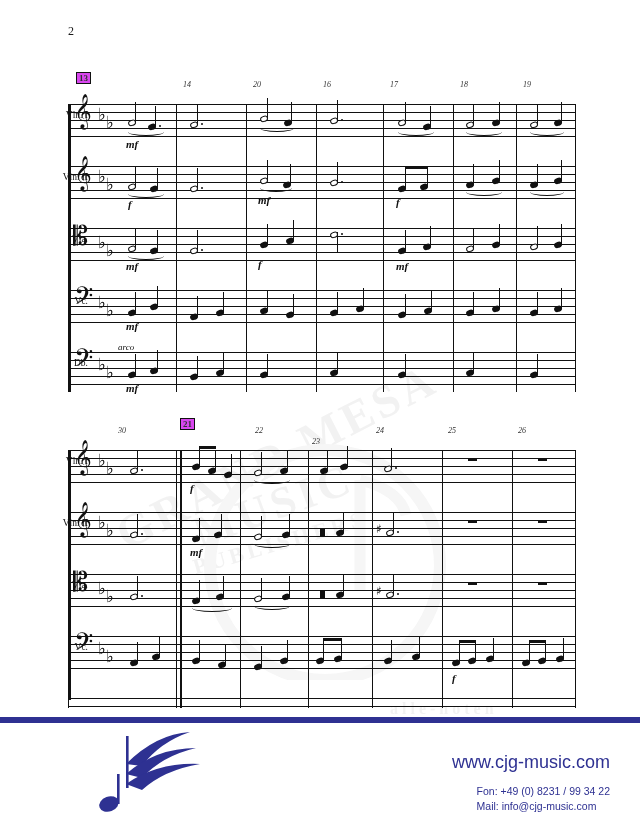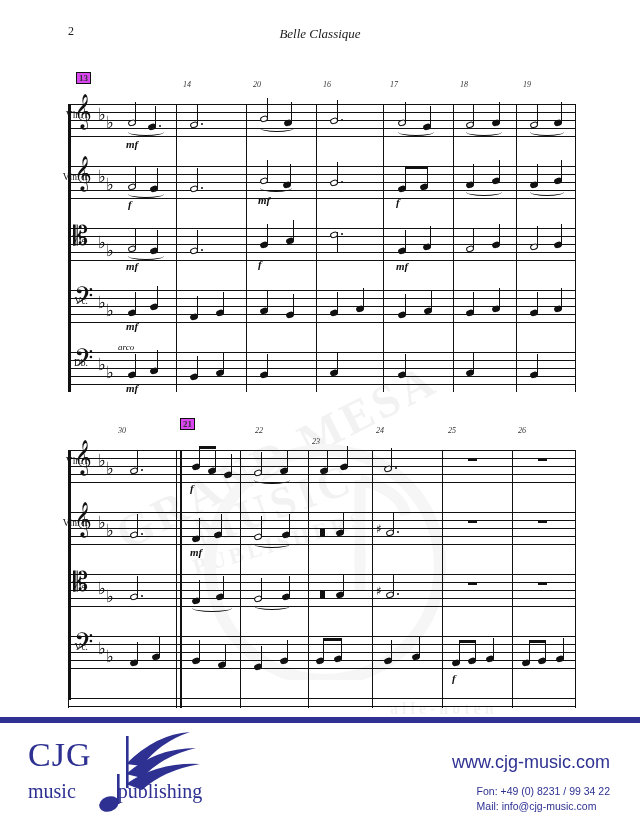--- a/index.html
+++ b/index.html
@@ -117,21 +117,20 @@
     font-family:"Liberation Sans", sans-serif;
     font-size:10.5px;color:#2e3192;line-height:15px;text-align:left;
   }
 </style>
 </head>
 <body>
 
 <div class="page">
 
   <div class="page-number">2</div>
-  <div class="work-title">Belle Classique</div>
 
   <div class="watermark">
     <div class="wm-text" style="left:-10px;top:130px;font-size:46px;transform:rotate(-27deg);">GRAND MESA</div>
     <div class="wm-text" style="left:80px;top:180px;font-size:44px;transform:rotate(-20deg);">MUSIC</div>
     <div class="wm-text" style="left:80px;top:230px;font-size:22px;transform:rotate(-16deg);">PUBLISHERS</div>
     <div class="wm-text" style="left:280px;top:400px;font-size:16px;">alle-noten</div>
 
     <svg width="380" height="380" style="position:absolute;left:0;top:0;">
       <circle cx="215" cy="265" r="115" fill="none" stroke="#e2e2e2" stroke-width="12"></circle>
       <path d="M250 180 l0 110" stroke="#e2e2e2" stroke-width="11" fill="none"></path>
@@ -608,28 +607,20 @@
     <div class="note" style="left:470px;top:234px;"></div>
     <div class="stem" style="left:477px;top:216px;height:20px;"></div>
     <div class="beam" style="left:461px;top:216px;width:17px;"></div>
     <div class="note" style="left:488px;top:232px;"></div>
     <div class="stem" style="left:495px;top:214px;height:20px;"></div>
   </div>
 
   <div class="footer">
     <div class="footer-bar"></div>
 
-    <div class="logo-wrap">
-      <div class="logo-cjg">CJG</div>
-      <div class="logo-sub">
-        <span>music</span>
-        <span style="display:inline-block;width:32px;"></span>
-        <span>publishing</span>
-      </div>
-    </div>
 
     <svg class="logo-feathers" width="110" height="70">
       <path d="M6 38 q30 -30 64 -32 q-30 10 -48 34 z" fill="#2e3192"></path>
       <path d="M6 48 q30 -26 70 -26 q-34 8 -54 30 z" fill="#2e3192"></path>
       <path d="M6 58 q32 -22 74 -20 q-36 6 -58 26 z" fill="#2e3192"></path>
       <rect x="6" y="10" width="2.6" height="52" fill="#2e3192"></rect>
     </svg>
     <svg style="position:absolute;left:96px;top:50px;" width="40" height="46">
       <ellipse cx="13" cy="34" rx="10" ry="7.5" fill="#2e3192" transform="rotate(-20 13 34)"></ellipse>
       <rect x="21" y="4" width="2.6" height="30" fill="#2e3192"></rect>

